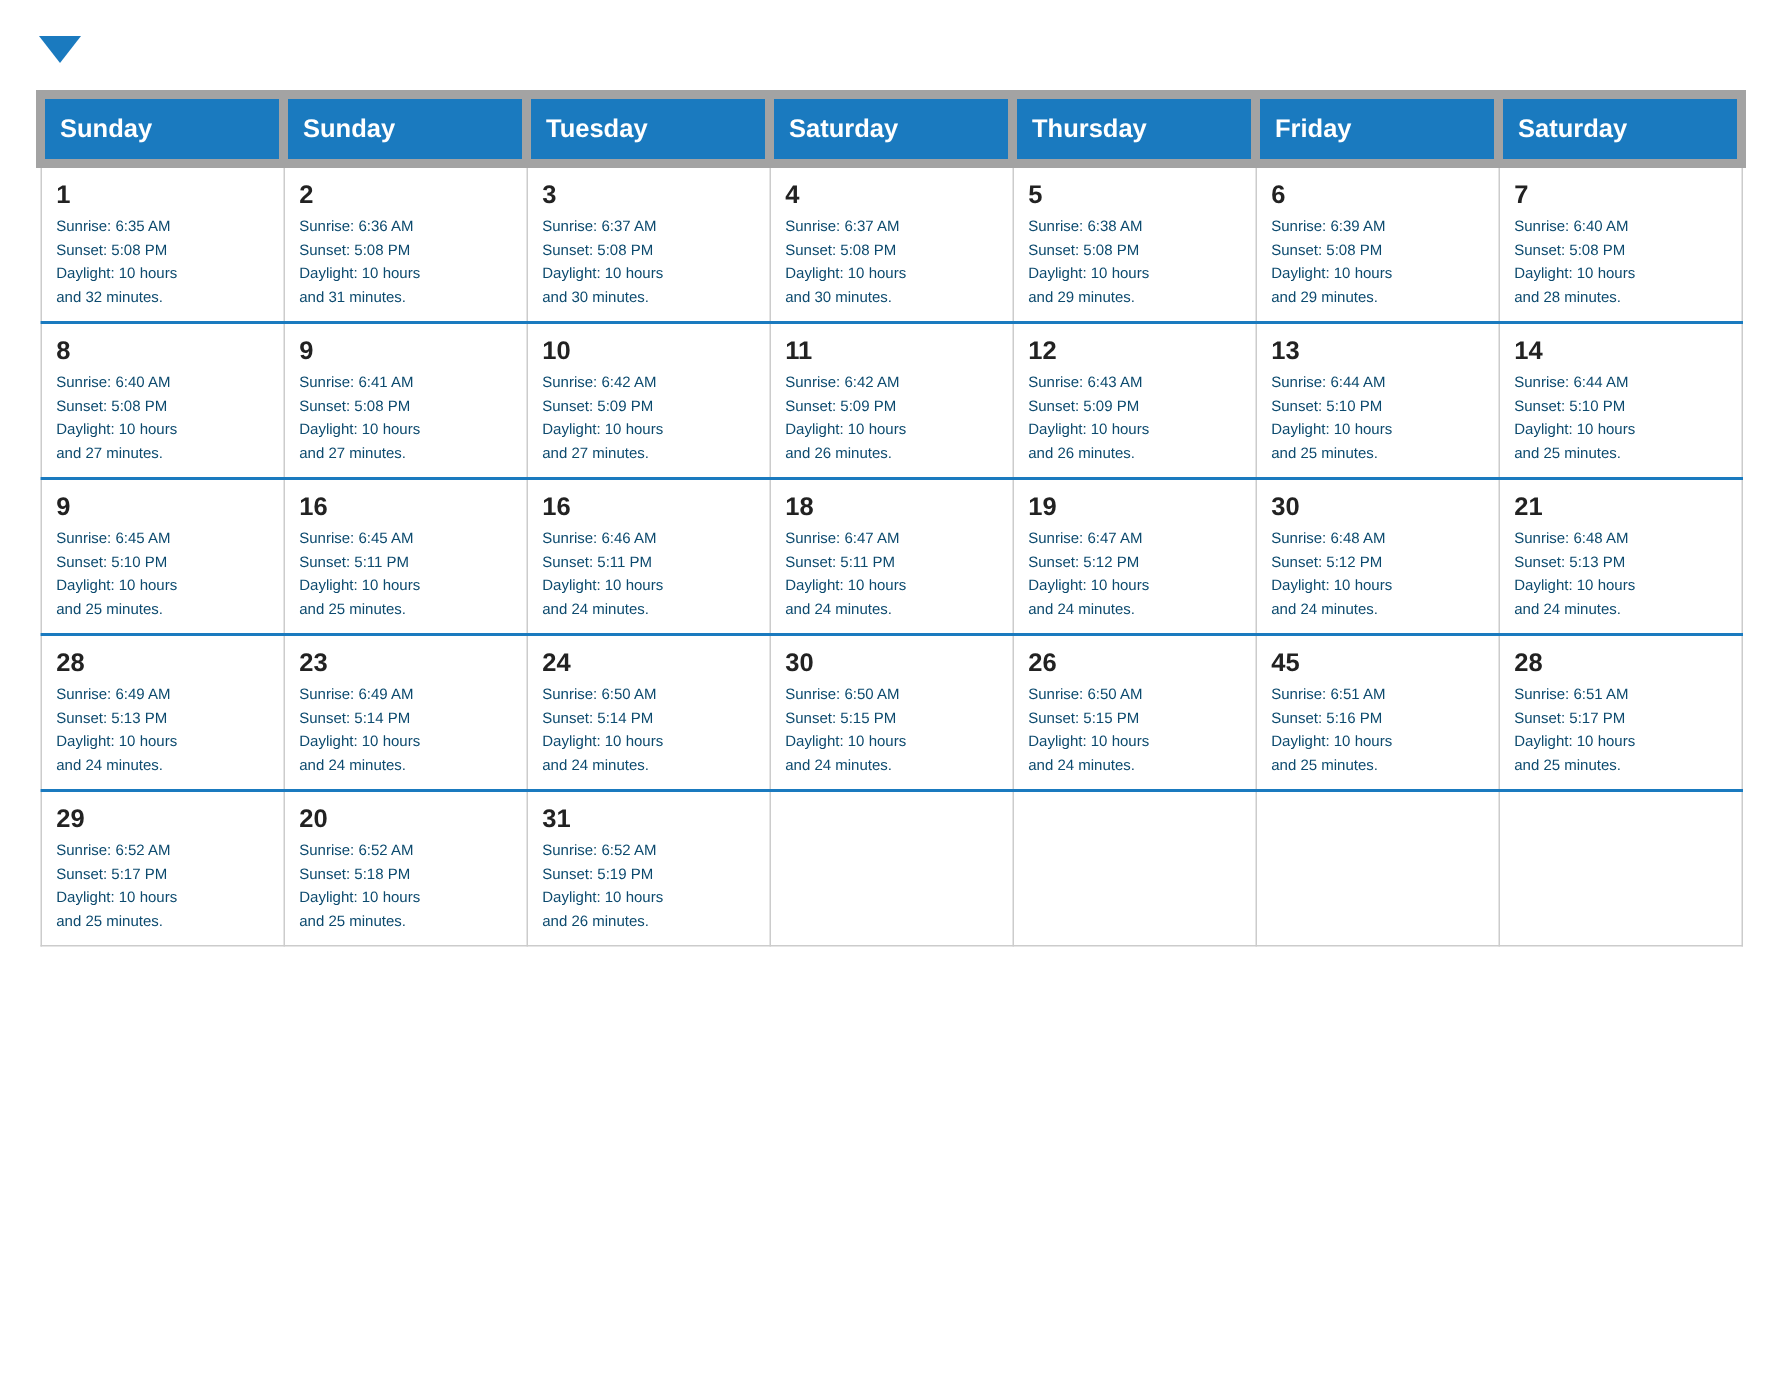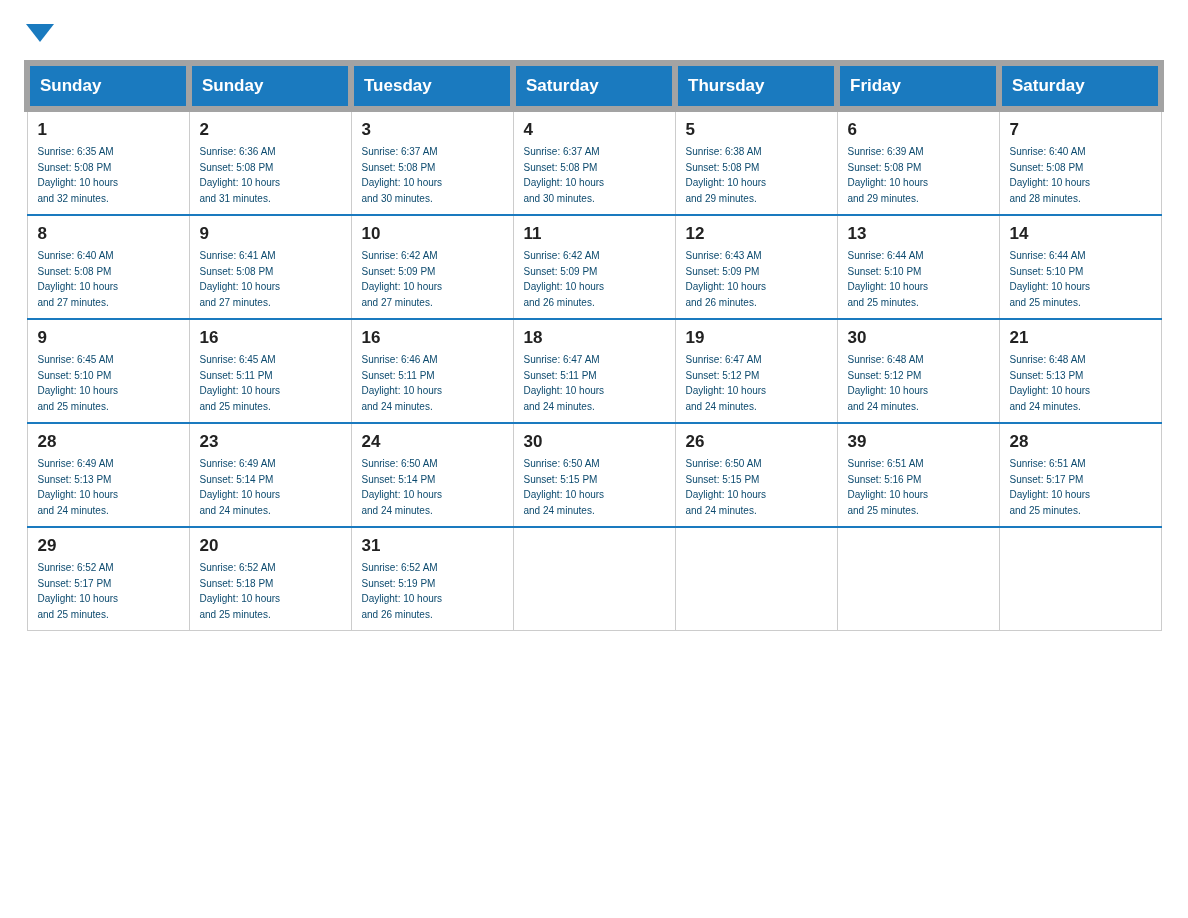--- a/index.html
+++ b/index.html
@@ -232,21 +232,21 @@
         </td>
         <td>
           <span class="day-number">30</span>
           <div class="day-info">Sunrise: 6:50 AM<br>Sunset: 5:15 PM<br>Daylight: 10 hours<br>and 24 minutes.</div>
         </td>
         <td>
           <span class="day-number">26</span>
           <div class="day-info">Sunrise: 6:50 AM<br>Sunset: 5:15 PM<br>Daylight: 10 hours<br>and 24 minutes.</div>
         </td>
         <td>
-          <span class="day-number">39</span>
+          <span class="day-number">45</span>
           <div class="day-info">Sunrise: 6:51 AM<br>Sunset: 5:16 PM<br>Daylight: 10 hours<br>and 25 minutes.</div>
         </td>
         <td>
           <span class="day-number">28</span>
           <div class="day-info">Sunrise: 6:51 AM<br>Sunset: 5:17 PM<br>Daylight: 10 hours<br>and 25 minutes.</div>
         </td>
       </tr>
       <tr>
         <td>
           <span class="day-number">29</span>

